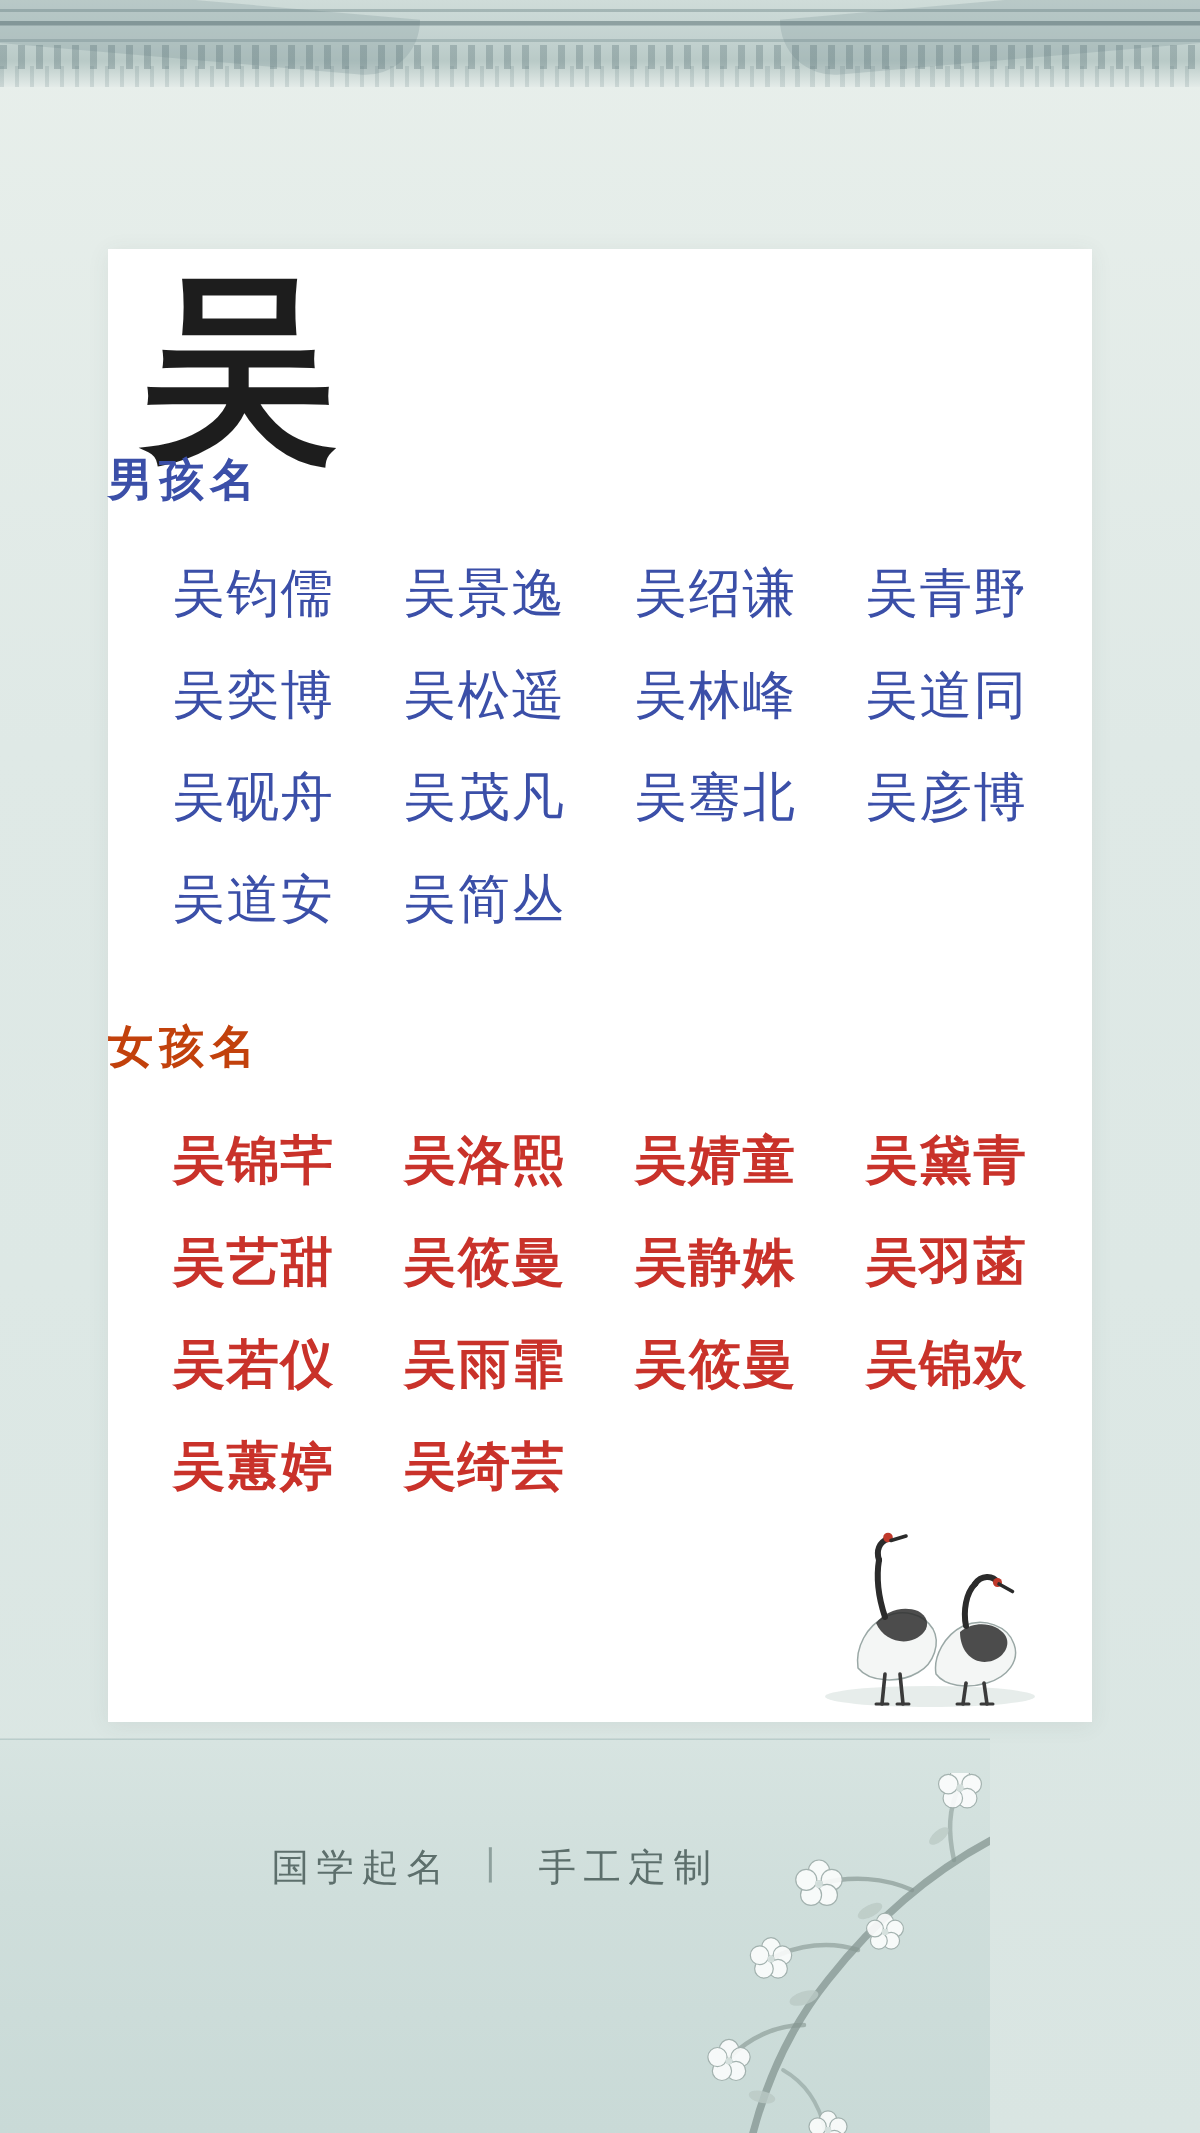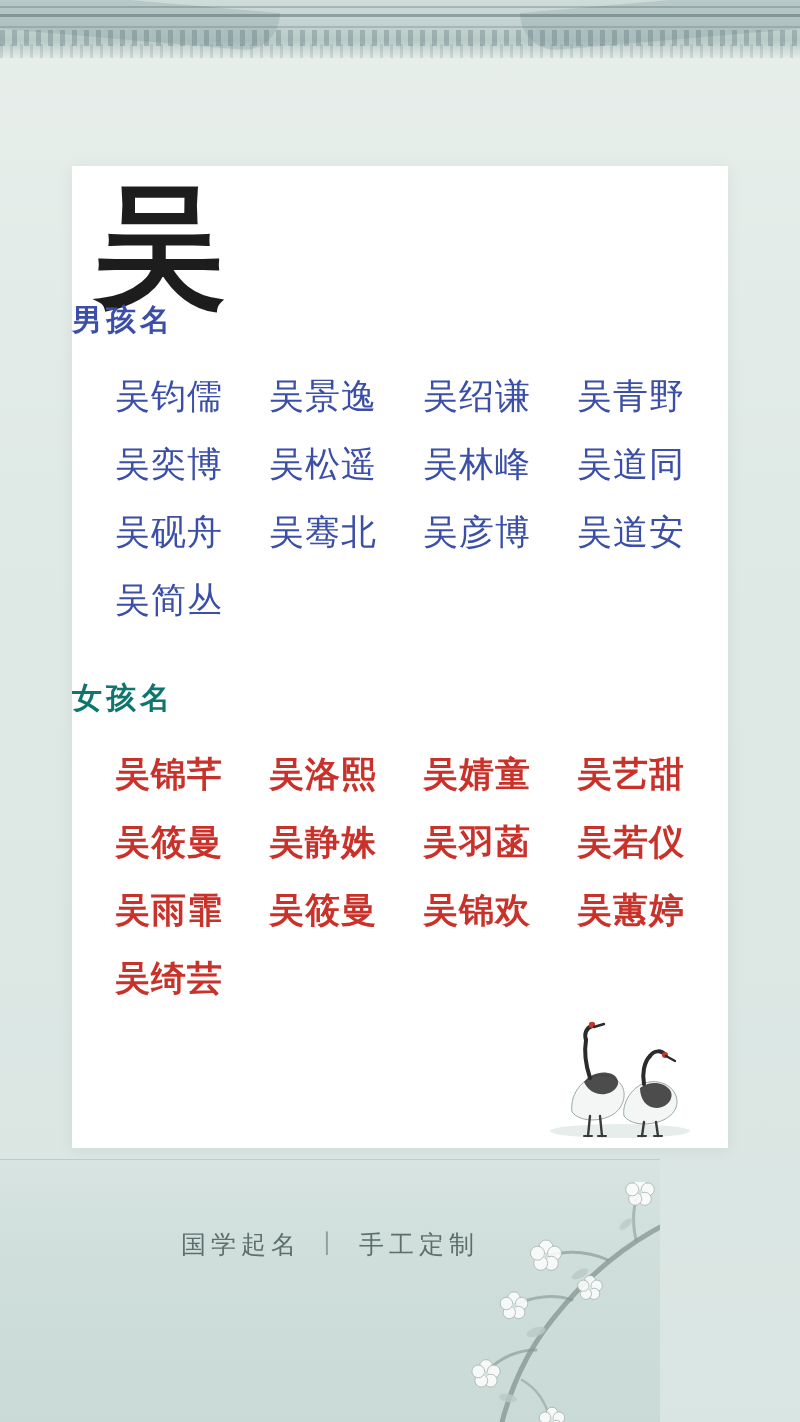--- a/index.html
+++ b/index.html
@@ -111,21 +111,21 @@
   .section-title.boys {
     position: absolute;
     left: 0; right: 0;
     top: 134px;
     color: #3b4fa8;
   }
   .section-title.girls {
     position: absolute;
     left: 0; right: 0;
     top: 512px;
-    color: #0f766e;
+    color: #c2410c;
   }
 
   .name-grid {
     position: absolute;
     left: 20px;
     width: 616px;
     display: grid;
     grid-template-columns: repeat(4, 1fr);
     row-gap: 0px;
   }
@@ -211,32 +211,34 @@
     <div class="name-grid boys">
       <div class="name boy">吴钧儒</div>
       <div class="name boy">吴景逸</div>
       <div class="name boy">吴绍谦</div>
       <div class="name boy">吴青野</div>
       <div class="name boy">吴奕博</div>
       <div class="name boy">吴松遥</div>
       <div class="name boy">吴林峰</div>
       <div class="name boy">吴道同</div>
       <div class="name boy">吴砚舟</div>
+      <div class="name boy">吴茂凡</div>
       <div class="name boy">吴骞北</div>
       <div class="name boy">吴彦博</div>
       <div class="name boy">吴道安</div>
       <div class="name boy">吴简丛</div>
     </div>
 
     <div class="section-title girls">女孩名</div>
 
     <div class="name-grid girls">
       <div class="name girl">吴锦芊</div>
       <div class="name girl">吴洛熙</div>
       <div class="name girl">吴婧童</div>
+      <div class="name girl">吴黛青</div>
       <div class="name girl">吴艺甜</div>
       <div class="name girl">吴筱曼</div>
       <div class="name girl">吴静姝</div>
       <div class="name girl">吴羽菡</div>
       <div class="name girl">吴若仪</div>
       <div class="name girl">吴雨霏</div>
       <div class="name girl">吴筱曼</div>
       <div class="name girl">吴锦欢</div>
       <div class="name girl">吴蕙婷</div>
       <div class="name girl">吴绮芸</div>

